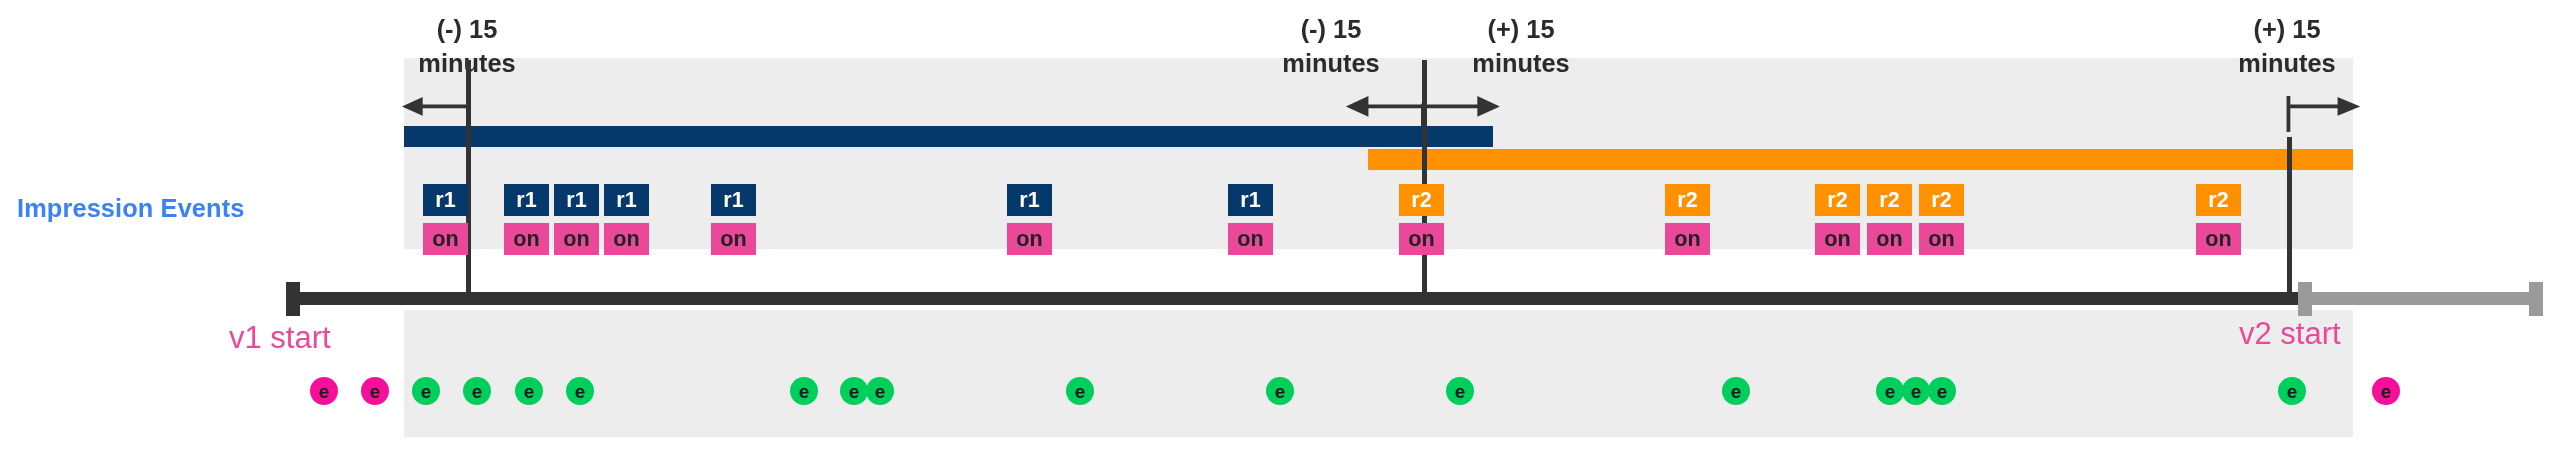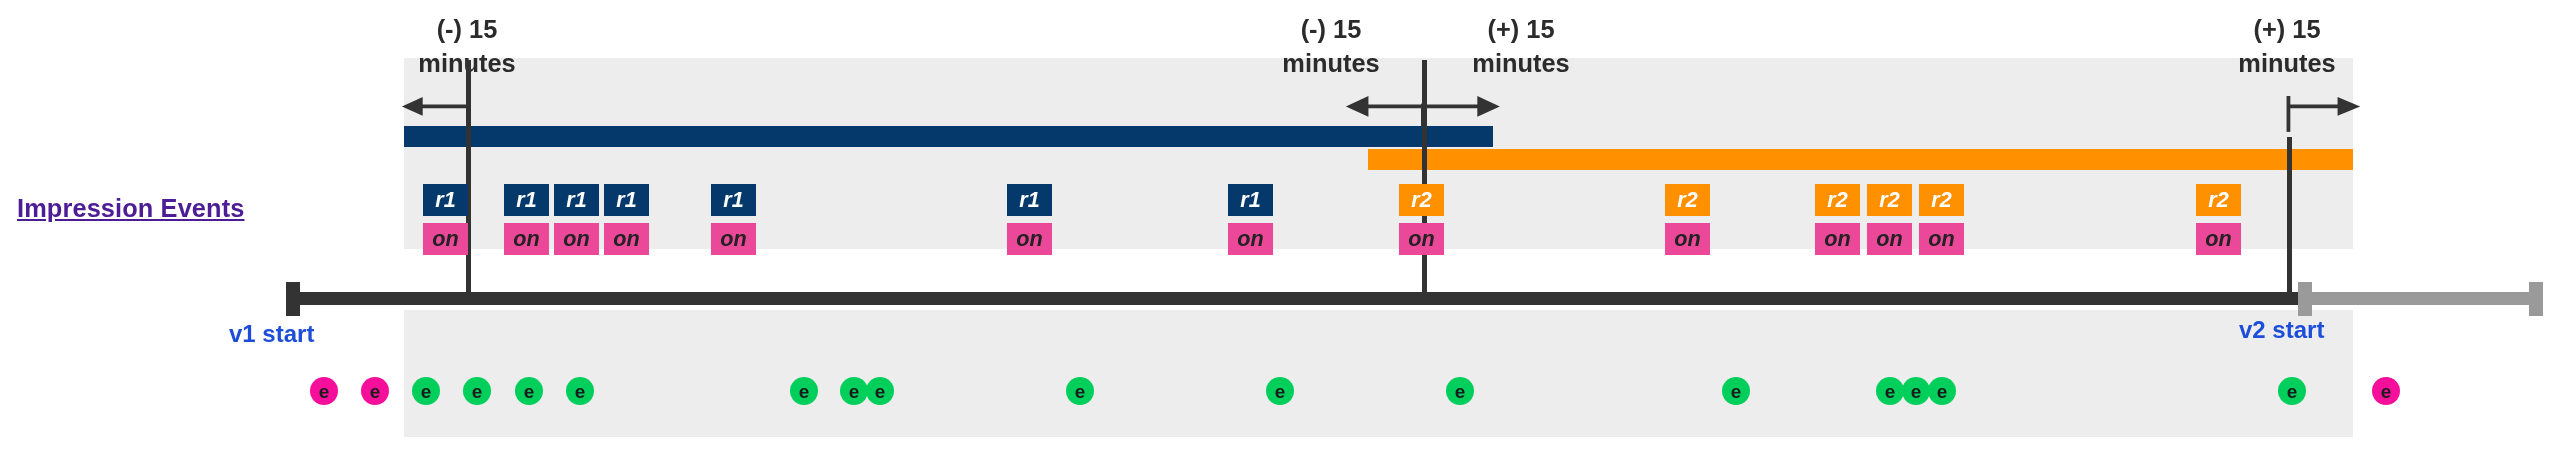--- a/index.html
+++ b/index.html
@@ -23,24 +23,23 @@
   .band {
     position: absolute;
     background: #ededed;
   }
 
   
   .row-label {
     position: absolute;
     font-size: 25.4px;
     font-weight: 700;
-    color: #4c1d95;
+    color: #3b82f6;
     white-space: nowrap;
     letter-spacing: 0.1px;
-    text-decoration: underline;
   }
 
   
   .callout {
     position: absolute;
     font-size: 25.4px;
     font-weight: 700;
     color: #2b2b2b;
     text-align: center;
     line-height: 1.32;
@@ -65,21 +64,21 @@
   }
 
   
   .vline {
     position: absolute;
     width: 4.7px;
     background: #333333;
   }
 
   
-  .badge-col { position: absolute; font-style: italic; }
+  .badge-col { position: absolute; }
   .badge {
     width: 45px;
     height: 32px;
     display: flex;
     align-items: center;
     justify-content: center;
     font-size: 21.6px;
     font-weight: 700;
     line-height: 1;
   }
@@ -101,23 +100,23 @@
   .tl-cap {
     position: absolute;
     width: 14px;
     height: 34px;
     background: #333333;
   }
   .tl-cap.v2 { background: #9a9a9a; }
 
   .tl-caption {
     position: absolute;
-    font-size: 24px;
-    font-weight: 700;
-    color: #1d4ed8;
+    font-size: 31px;
+    font-weight: 400;
+    color: #ec4899;
     white-space: nowrap;
   }
 
   
   .edot {
     position: absolute;
     width: 28px;
     height: 28px;
     border-radius: 50%;
     display: flex;

